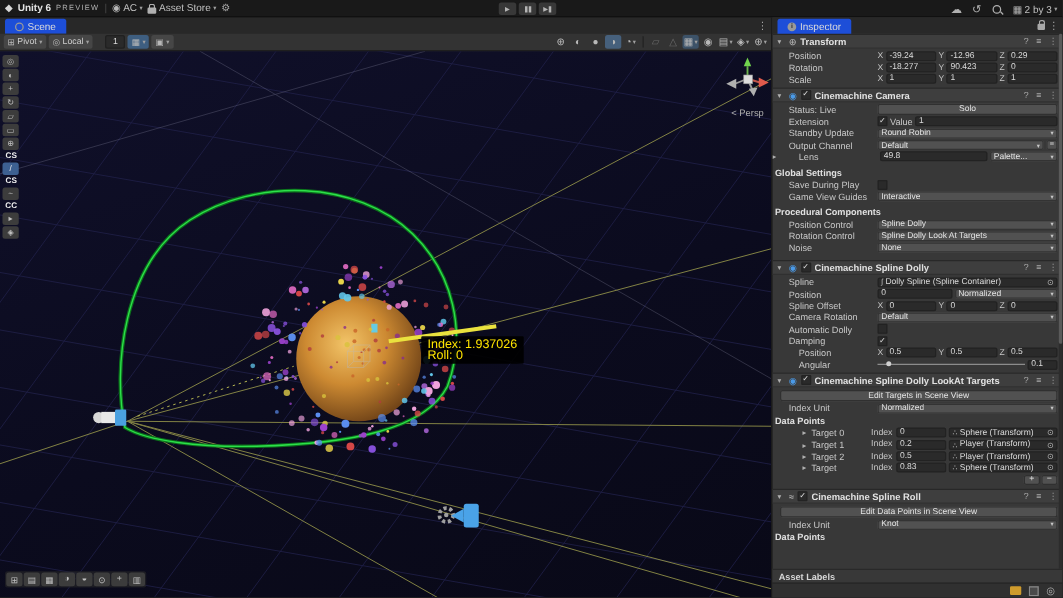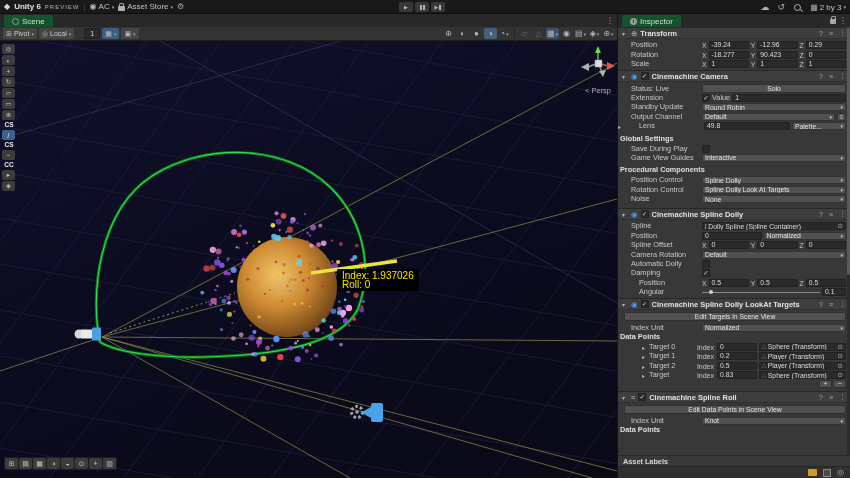--- a/index.html
+++ b/index.html
@@ -29,21 +29,21 @@
   .searchico:before{content:'';position:absolute;left:1px;top:1px;width:5px;height:5px;border:1px solid #b0b0b0;border-radius:50%}
   .searchico:after{content:'';position:absolute;left:6.5px;top:7px;width:3px;height:1px;background:#b0b0b0;transform:rotate(45deg)}
   .layoutbtn{display:flex;align-items:center;gap:2px;color:#c0c0c0}
   .gridico{font-size:8px;color:#b0b0b0}
   
   .main{display:flex;height:464px}
   .scene-panel{width:617px;display:flex;flex-direction:column;background:#2d2d2d}
   .inspector-panel{width:233px;display:flex;flex-direction:column;background:#383838;border-left:1px solid #141414;position:relative}
   
   .tabbar{height:13px;background:#282828;display:flex;align-items:flex-end;position:relative;flex-shrink:0}
-  .tab{height:12px;background:#14532d;border-radius:2px 2px 0 0;display:flex;align-items:center;gap:3px;padding:0 8px;margin-left:4px;color:#dcdcdc}
+  .tab{height:12px;background:#1d4ed8;border-radius:2px 2px 0 0;display:flex;align-items:center;gap:3px;padding:0 8px;margin-left:4px;color:#dcdcdc}
   .ci{width:7px;height:7px;border-radius:50%;background:#9a9a9a;color:#2b2b2b;font-size:5.5px;line-height:7px;text-align:center;font-weight:bold}
   .sceneico{width:7px;height:7px;border-radius:50%;border:1px solid #9a9a9a;display:inline-block}
   .tabbar .kebab{position:absolute;right:3px;top:2px;color:#a8a8a8}
   .lock{width:6px;height:5px;background:#a8a8a8;border-radius:1px;position:absolute;right:14px;top:5px}
   .lock:before{content:'';position:absolute;top:-3px;left:1px;width:3px;height:3px;border:1px solid #a8a8a8;border-bottom:none;border-radius:2px 2px 0 0}
   
   .scene-toolbar{height:14px;background:#333;border-bottom:1px solid #1e1e1e;display:flex;align-items:center;padding:0 3px;gap:2px;position:relative;flex-shrink:0}
   .stbtn{height:11px;background:#464646;border-radius:2px;display:flex;align-items:center;gap:2px;padding:0 3px;color:#cfcfcf;font-size:7px}
   .stbtn .mico{font-size:7px;color:#b8b8b8}
   .snapval{width:16px;height:11px;background:#2a2a2a;border-radius:2px;box-shadow:inset 0 0 0 1px #202020;text-align:center;line-height:11px;font-size:7px;color:#dcdcdc}
@@ -70,21 +70,21 @@
   .comp-header{height:12px;background:#3e3e3e;border-top:1px solid #282828;border-bottom:1px solid #303030;display:flex;align-items:center;gap:3px;padding:0 4px;font-size:7.5px}
   .fold{color:#b0b0b0;font-size:6px;width:6px;flex-shrink:0}
   .cicon{font-size:7.5px;flex-shrink:0}
   .cicon.cm{color:#4a9ae8}
   .cicon.transform{color:#b5b5b5}
   .cicon.roll{color:#c8c8c8}
   .hchk{width:8px;height:8px;background:#2a2a2a;box-shadow:inset 0 0 0 1px #232323;border-radius:1px;font-size:6.5px;line-height:8px;text-align:center;color:#dcdcdc;flex-shrink:0}
   .comp-title{font-weight:bold;color:#e2e2e2;flex:1;white-space:nowrap;overflow:hidden}
   .hico{color:#a8a8a8;font-size:7px;margin-left:3px}
   .comp-body{padding:1px 0 2px}
-  .irow{display:flex;align-items:flex-end;height:9.4px;padding-right:4px;gap:2px}
+  .irow{display:flex;align-items:center;height:9.4px;padding-right:4px;gap:2px}
   .ilabel{width:82px;padding-left:13px;font-size:7.3px;color:#c8c8c8;white-space:nowrap;overflow:hidden;flex-shrink:0}
   .ilabel.ind{padding-left:21px}
   .ilabel.short{width:76px}
   .inp{flex:1;background:#2a2a2a;border-radius:2px;height:8px;font-size:6.8px;line-height:8px;padding:0 3px;color:#dcdcdc;box-shadow:inset 0 0 0 1px #222;white-space:nowrap;overflow:hidden}
   .dd{flex:1;background:#515151;border-radius:2px;height:8px;display:flex;align-items:center;justify-content:space-between;padding:0 3px;box-shadow:inset 0 0 0 1px #333;overflow:hidden}
   .dd .dv{font-size:6.8px;color:#e4e4e4;white-space:nowrap;overflow:hidden}
   .dd .cr{font-size:5px;color:#c8c8c8;margin-left:2px}
   .preset{width:9px;height:8px;background:#515151;border-radius:2px;box-shadow:inset 0 0 0 1px #333;font-size:6px;color:#c8c8c8;text-align:center;line-height:8px;flex-shrink:0}
   .ax{font-size:6.8px;color:#c8c8c8;flex-shrink:0}
   .chk{width:8px;height:8px;background:#2a2a2a;box-shadow:inset 0 0 0 1px #222;border-radius:1px;font-size:6.5px;line-height:8px;text-align:center;color:#dcdcdc;flex-shrink:0}

